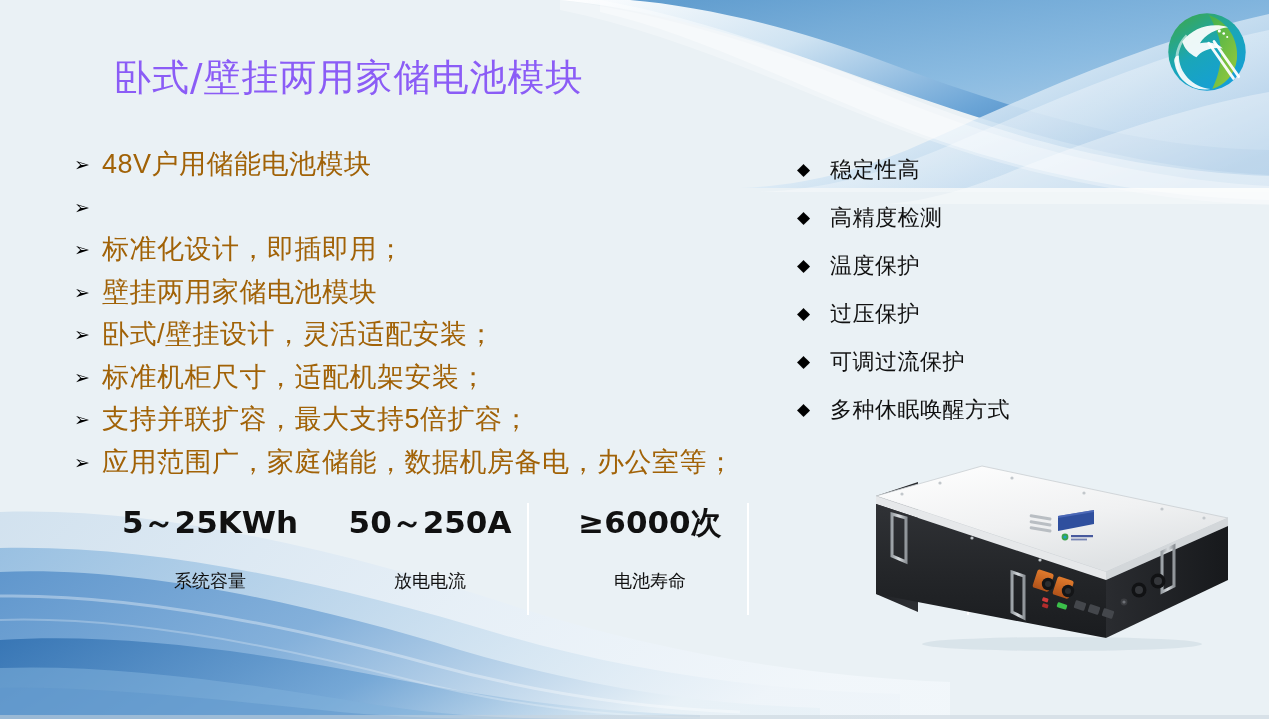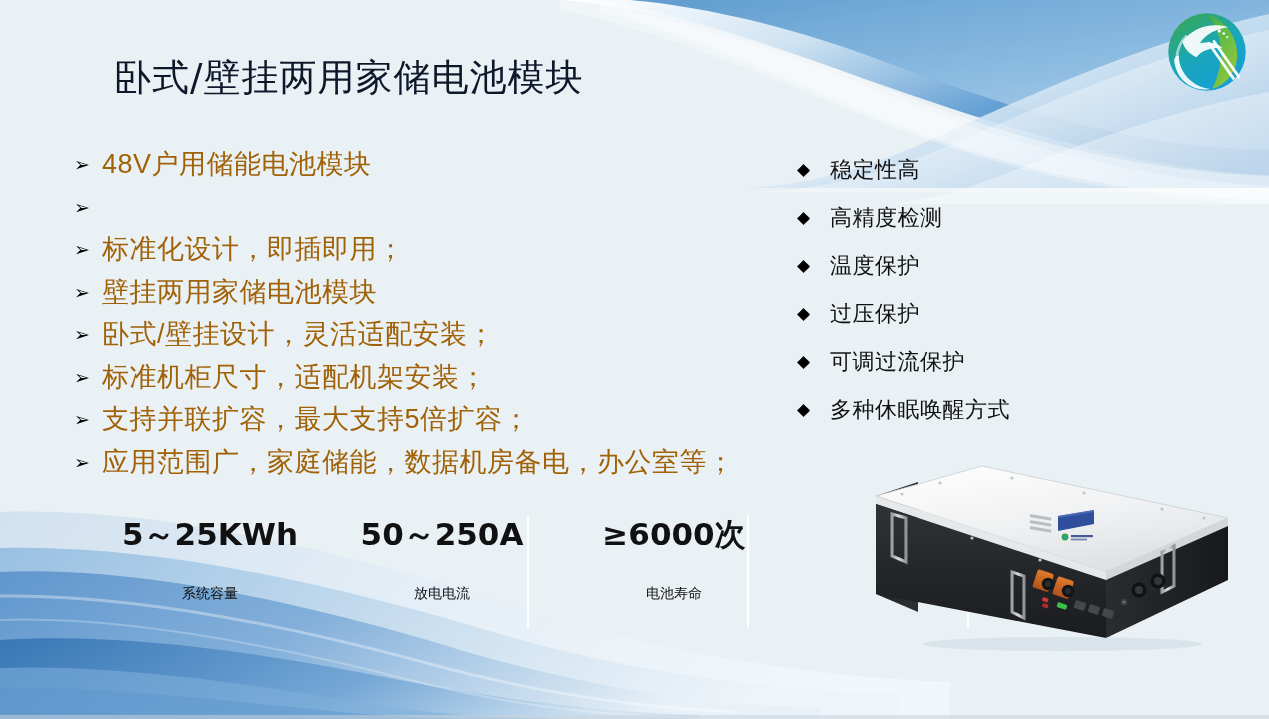--- a/index.html
+++ b/index.html
@@ -15,21 +15,21 @@
   .bg-layer{position:absolute;inset:0;pointer-events:none;}
   .bg-layer svg{display:block;width:1269px;height:719px;}
 
   
   .logo{position:absolute;left:1163px;top:8px;width:88px;height:88px;}
   .logo svg{display:block;width:88px;height:88px;}
 
   
   .title{
     position:absolute;left:114px;top:57px;
-    font-size:37px;line-height:1.15;color:#0f172a;
+    font-size:37px;line-height:1.15;color:#8b5cf6;
     letter-spacing:1px;white-space:nowrap;
     font-family:"DejaVu Sans","Liberation Sans",sans-serif;
   }
 
   
   .bullets-left{position:absolute;left:74px;top:151px;width:640px;}
   .b-row{display:flex;align-items:flex-start;margin-bottom:16.5px;}
   .b-mark{
     width:28px;flex:0 0 28px;color:#000;font-size:19px;line-height:26px;
     font-family:"DejaVu Sans",sans-serif;
@@ -45,28 +45,28 @@
   .r-mark{
     width:33px;flex:0 0 33px;color:#000;font-size:17px;line-height:27px;
     font-family:"DejaVu Sans",sans-serif;
   }
   .r-text{
     font-size:22px;line-height:27px;color:#111;letter-spacing:0.5px;
     font-family:"DejaVu Sans","Liberation Sans",sans-serif;white-space:nowrap;
   }
 
   
-  .stats{position:absolute;left:100px;top:515px;width:660px;height:112px;display:flex;gap:12px;}
+  .stats{position:absolute;left:100px;top:503px;width:660px;height:112px;display:flex;}
   .stat{flex:0 0 220px;text-align:center;position:relative;}
   .stat-value{
     font-size:31px;font-weight:bold;color:#111;line-height:38px;
     font-family:"DejaVu Sans","Liberation Sans",sans-serif;white-space:nowrap;
   }
   .stat-label{
-    margin-top:27px;font-size:14px;color:#111;line-height:26px;
+    margin-top:27px;font-size:18px;color:#111;line-height:26px;
     font-family:"DejaVu Sans","Liberation Sans",sans-serif;white-space:nowrap;
   }
   .divider{
     position:absolute;top:0;width:2px;height:112px;background:#ffffff;
   }
   .divider.d1{left:427px;}
   .divider.d2{left:647px;}
   .divider.d3{left:867px;}
 
   

